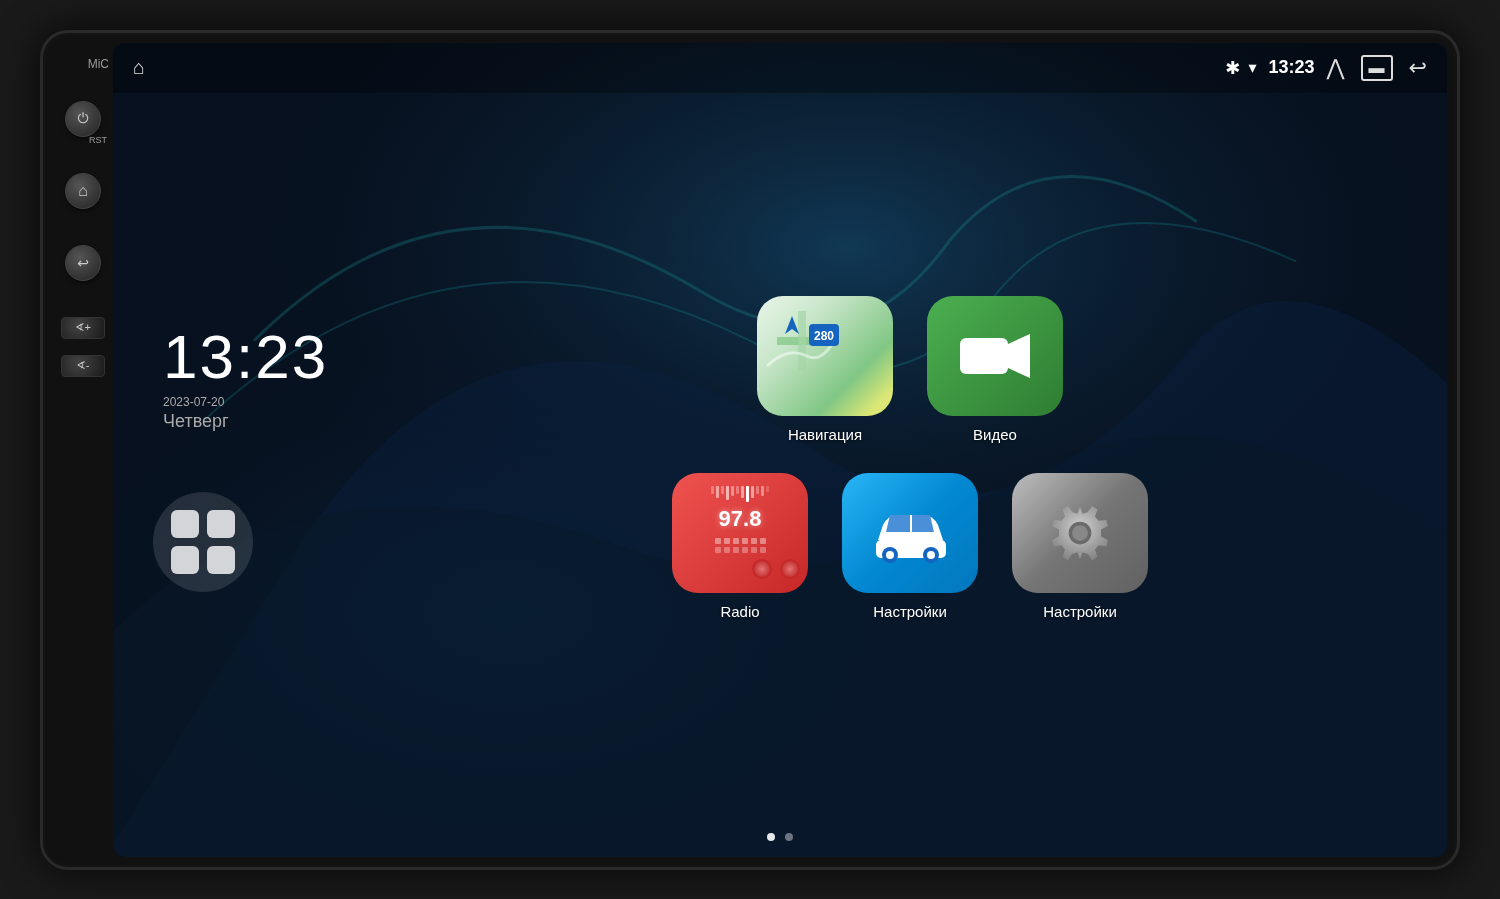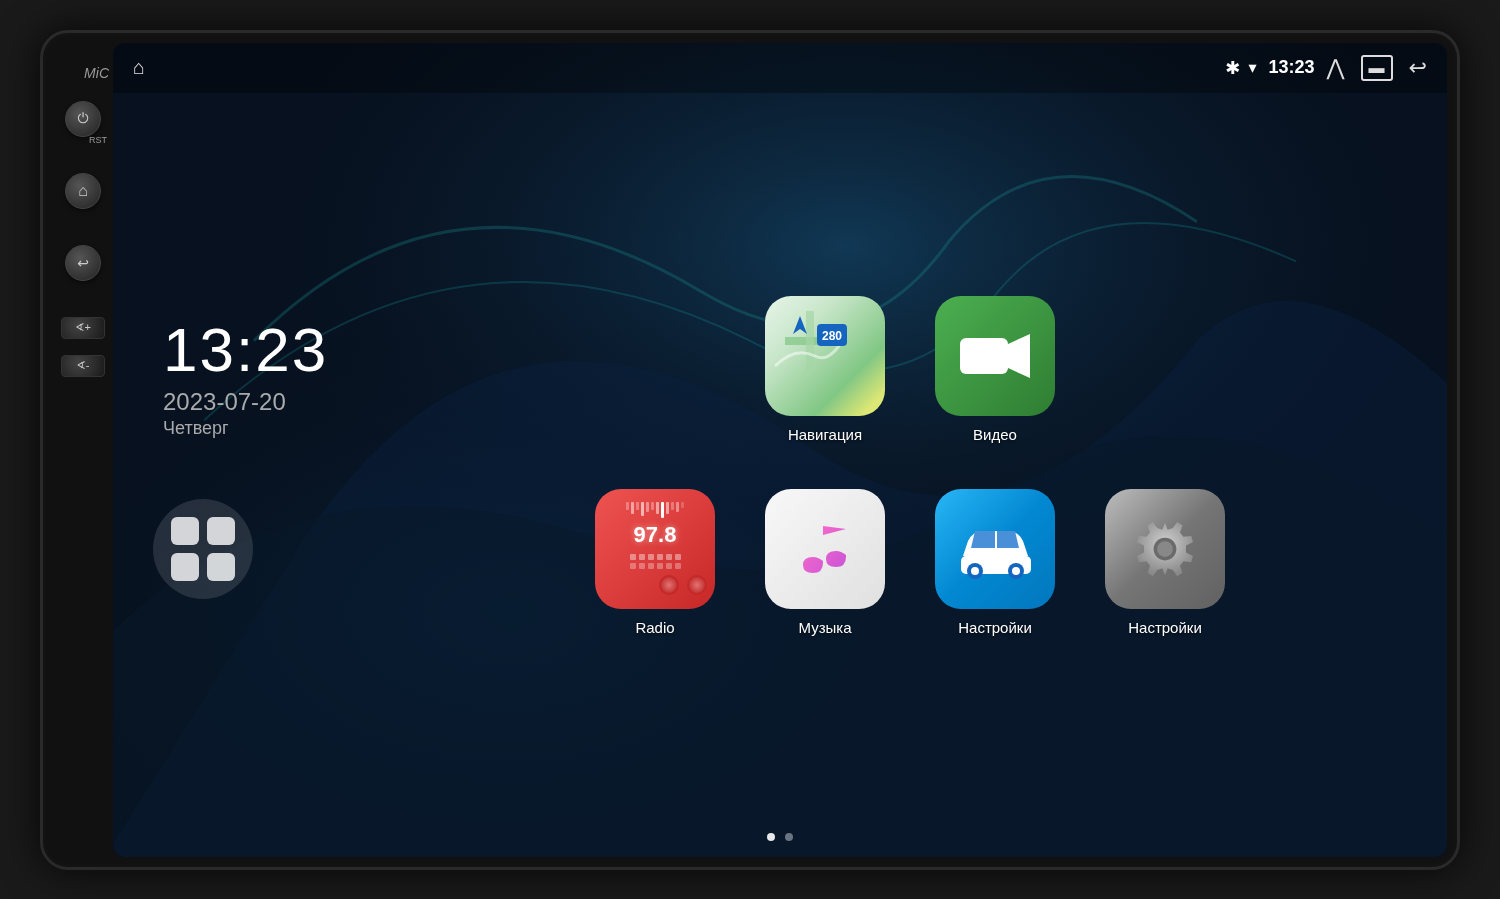--- a/index.html
+++ b/index.html
@@ -180,21 +180,21 @@
 
     .big-time {
       font-size: 62px;
       font-weight: 300;
       color: #fff;
       letter-spacing: 2px;
       line-height: 1.1;
     }
 
     .big-date {
-      font-size: 24px;
+      font-size: 12px;
       color: #aaa;
       margin-top: 4px;
     }
 
     .big-day {
       font-size: 18px;
       color: #aaa;
       margin-top: 2px;
     }
 
@@ -218,31 +218,30 @@
     .app-icon {
       display: flex;
       flex-direction: column;
       align-items: center;
       gap: 10px;
       cursor: pointer;
       width: 130px;
     }
 
     .app-icon-img {
-      width: 120px;
+      width: 136px;
       height: 120px;
       border-radius: 26px;
       display: flex;
       align-items: center;
       justify-content: center;
       font-size: 54px;
       position: relative;
       overflow: hidden;
       flex-shrink: 0;
-      margin-top: 16px;
     }
 
     .app-icon-label {
       color: #fff;
       font-size: 15px;
       text-align: left;
       text-shadow: 0 1px 3px rgba(0,0,0,0.7);
       font-weight: 400;
     }
 
@@ -355,25 +354,24 @@
     }
 
     
     .gear-svg {
       width: 70px;
       height: 70px;
     }
 
     .mic-label {
       color: #999;
-      font-size: 14px;
+      font-size: 12px;
       position: absolute;
-      top: 12px;
+      top: 4px;
       right: 4px;
-      font-style: italic;
     }
 
     .rst-label {
       color: #999;
       font-size: 9px;
       position: absolute;
       top: 52px;
       right: 6px;
     }
   </style>
@@ -553,35 +551,20 @@
 
                   <div style="display:flex;gap:8px;margin-top:6px;justify-content:flex-end;width:100%;">
                     <div style="width:20px;height:20px;border-radius:50%;background:radial-gradient(circle,#e57373,#b71c1c);border:2px solid #c62828;"></div>
                     <div style="width:20px;height:20px;border-radius:50%;background:radial-gradient(circle,#e57373,#b71c1c);border:2px solid #c62828;"></div>
                   </div>
                 </div>
               </div>
               <span class="app-icon-label">Radio</span>
             </div>
 
-            <div class="app-icon">
-              <div class="app-icon-img music-app">
-                <svg width="75" height="75" viewBox="0 0 75 75">
-                  <defs>
-                    <linearGradient id="noteGrad" x1="0%" y1="0%" x2="100%" y2="100%">
-                      <stop offset="0%" stop-color="#ff6ec7"></stop>
-                      <stop offset="100%" stop-color="#c953d8"></stop>
-                    </linearGradient>
-                  </defs>
-
-                  <path d="M 35 15 L 35 52 Q 35 62 25 62 Q 15 62 15 54 Q 15 46 25 46 Q 30 46 35 50 L 35 24 L 58 18 L 58 46 Q 58 56 48 56 Q 38 56 38 48 Q 38 40 48 40 Q 53 40 58 44 L 58 18 Z" fill="url(#noteGrad)"></path>
-                </svg>
-              </div>
-              <span class="app-icon-label">Музыка</span>
-            </div>
 
             <div class="app-icon">
               <div class="app-icon-img car-app">
                 <svg width="85" height="65" viewBox="0 0 85 65">
 
                   <path d="M 10 40 L 15 25 Q 20 15 30 15 L 55 15 Q 65 15 70 25 L 75 40 Z" fill="#fff"></path>
                   <rect x="8" y="40" width="70" height="18" rx="5" fill="#fff"></rect>
 
                   <path d="M 22 15 L 18 32 L 42 32 L 42 15 Z" fill="#4a90d9"></path>
                   <path d="M 44 15 L 44 32 L 66 32 L 62 15 Z" fill="#4a90d9"></path>

